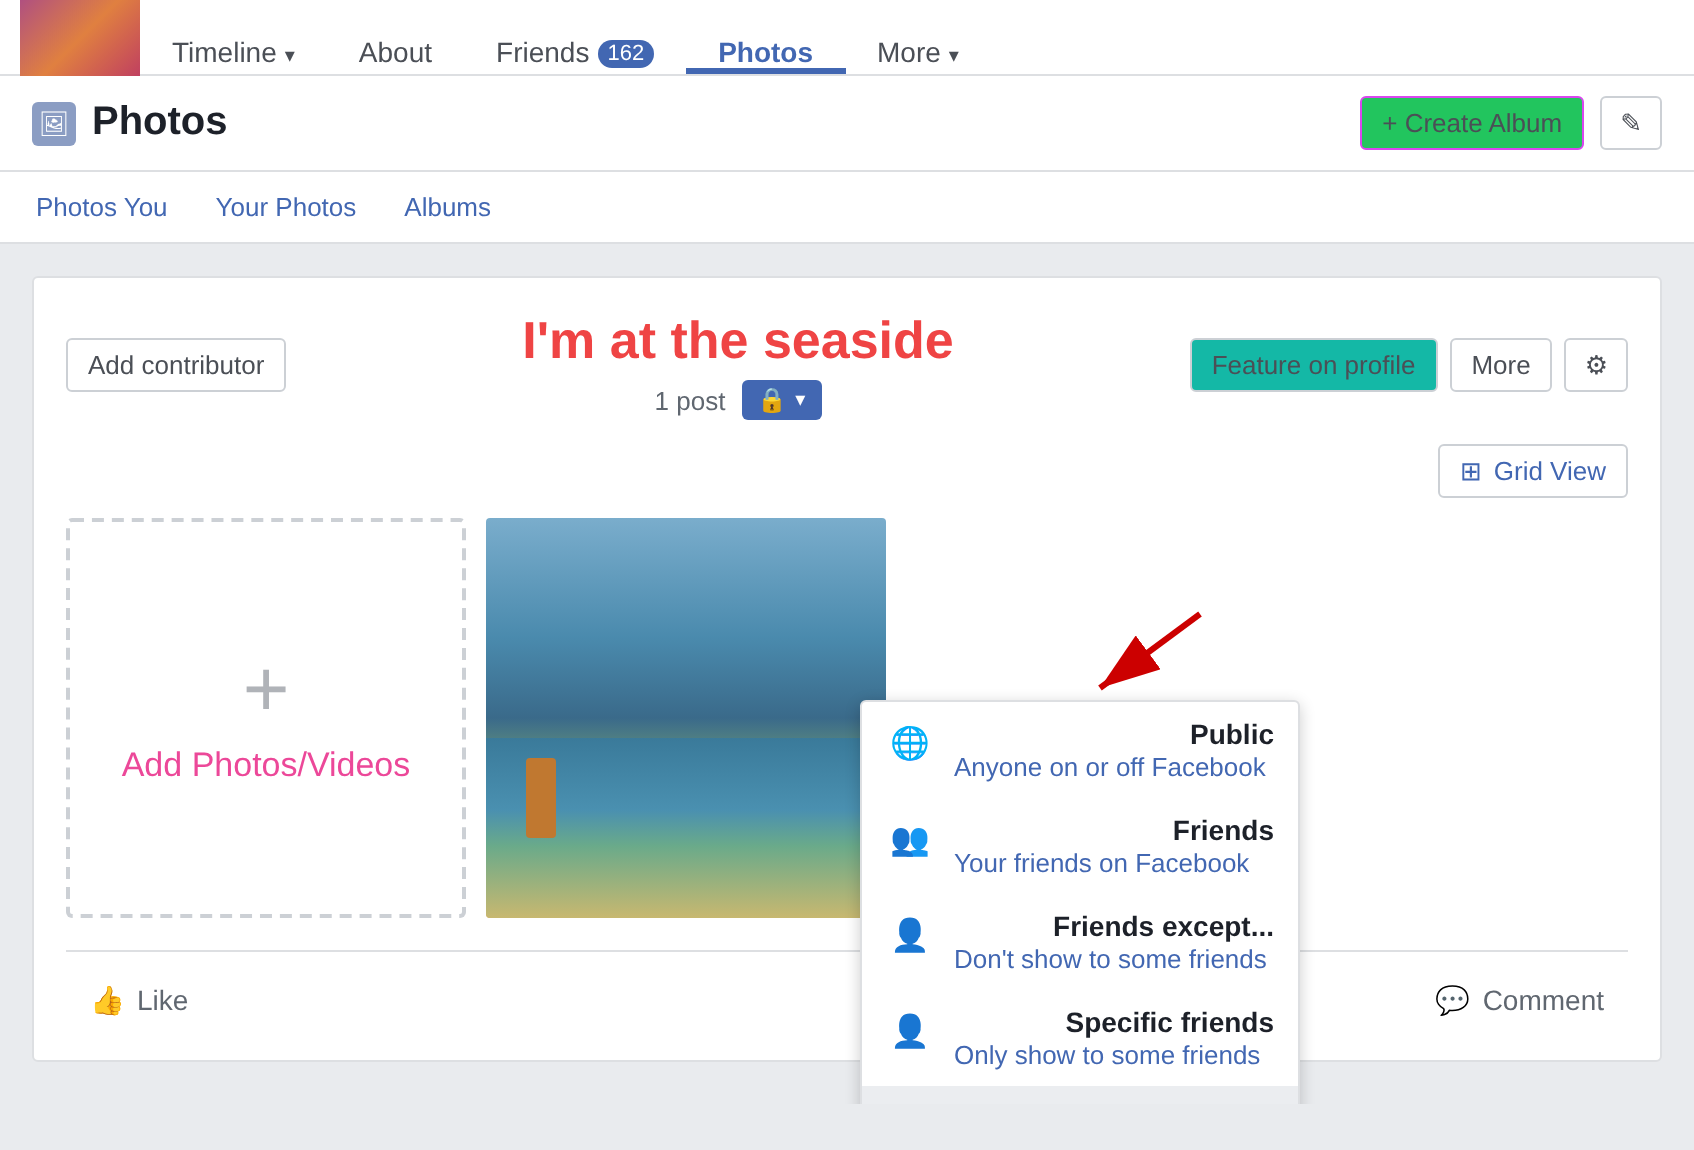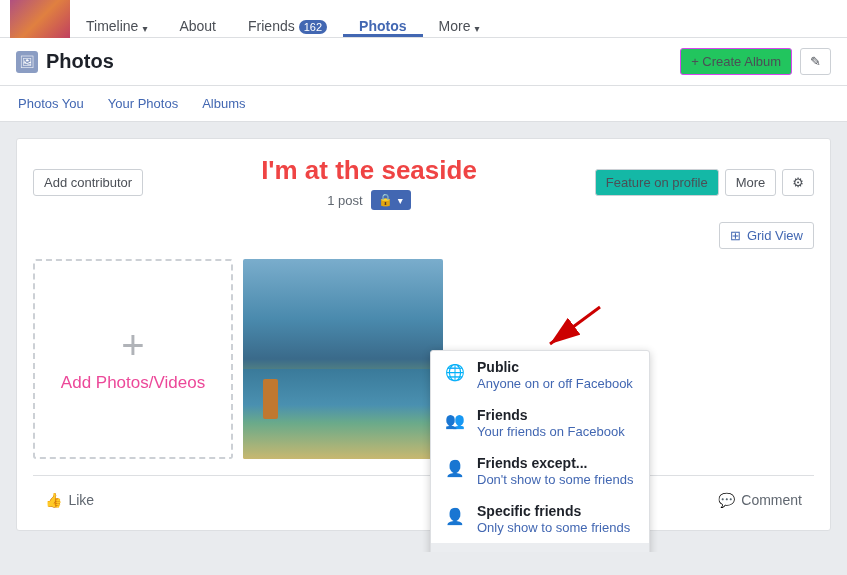--- a/index.html
+++ b/index.html
@@ -386,20 +386,21 @@
       flex-shrink: 0;
       font-size: 16px;
       color: #606770;
       margin-top: 1px;
     }
     .dropdown-item-text { flex: 1; }
     .dropdown-item-title {
       font-size: 14px;
       font-weight: 600;
       color: #1d2129;
+      text-align: right;
     }
     .dropdown-item-sub {
       font-size: 13px;
       color: #4267b2;
       margin-top: 1px;
     }
   </style>
 </head>
 <body>
 

